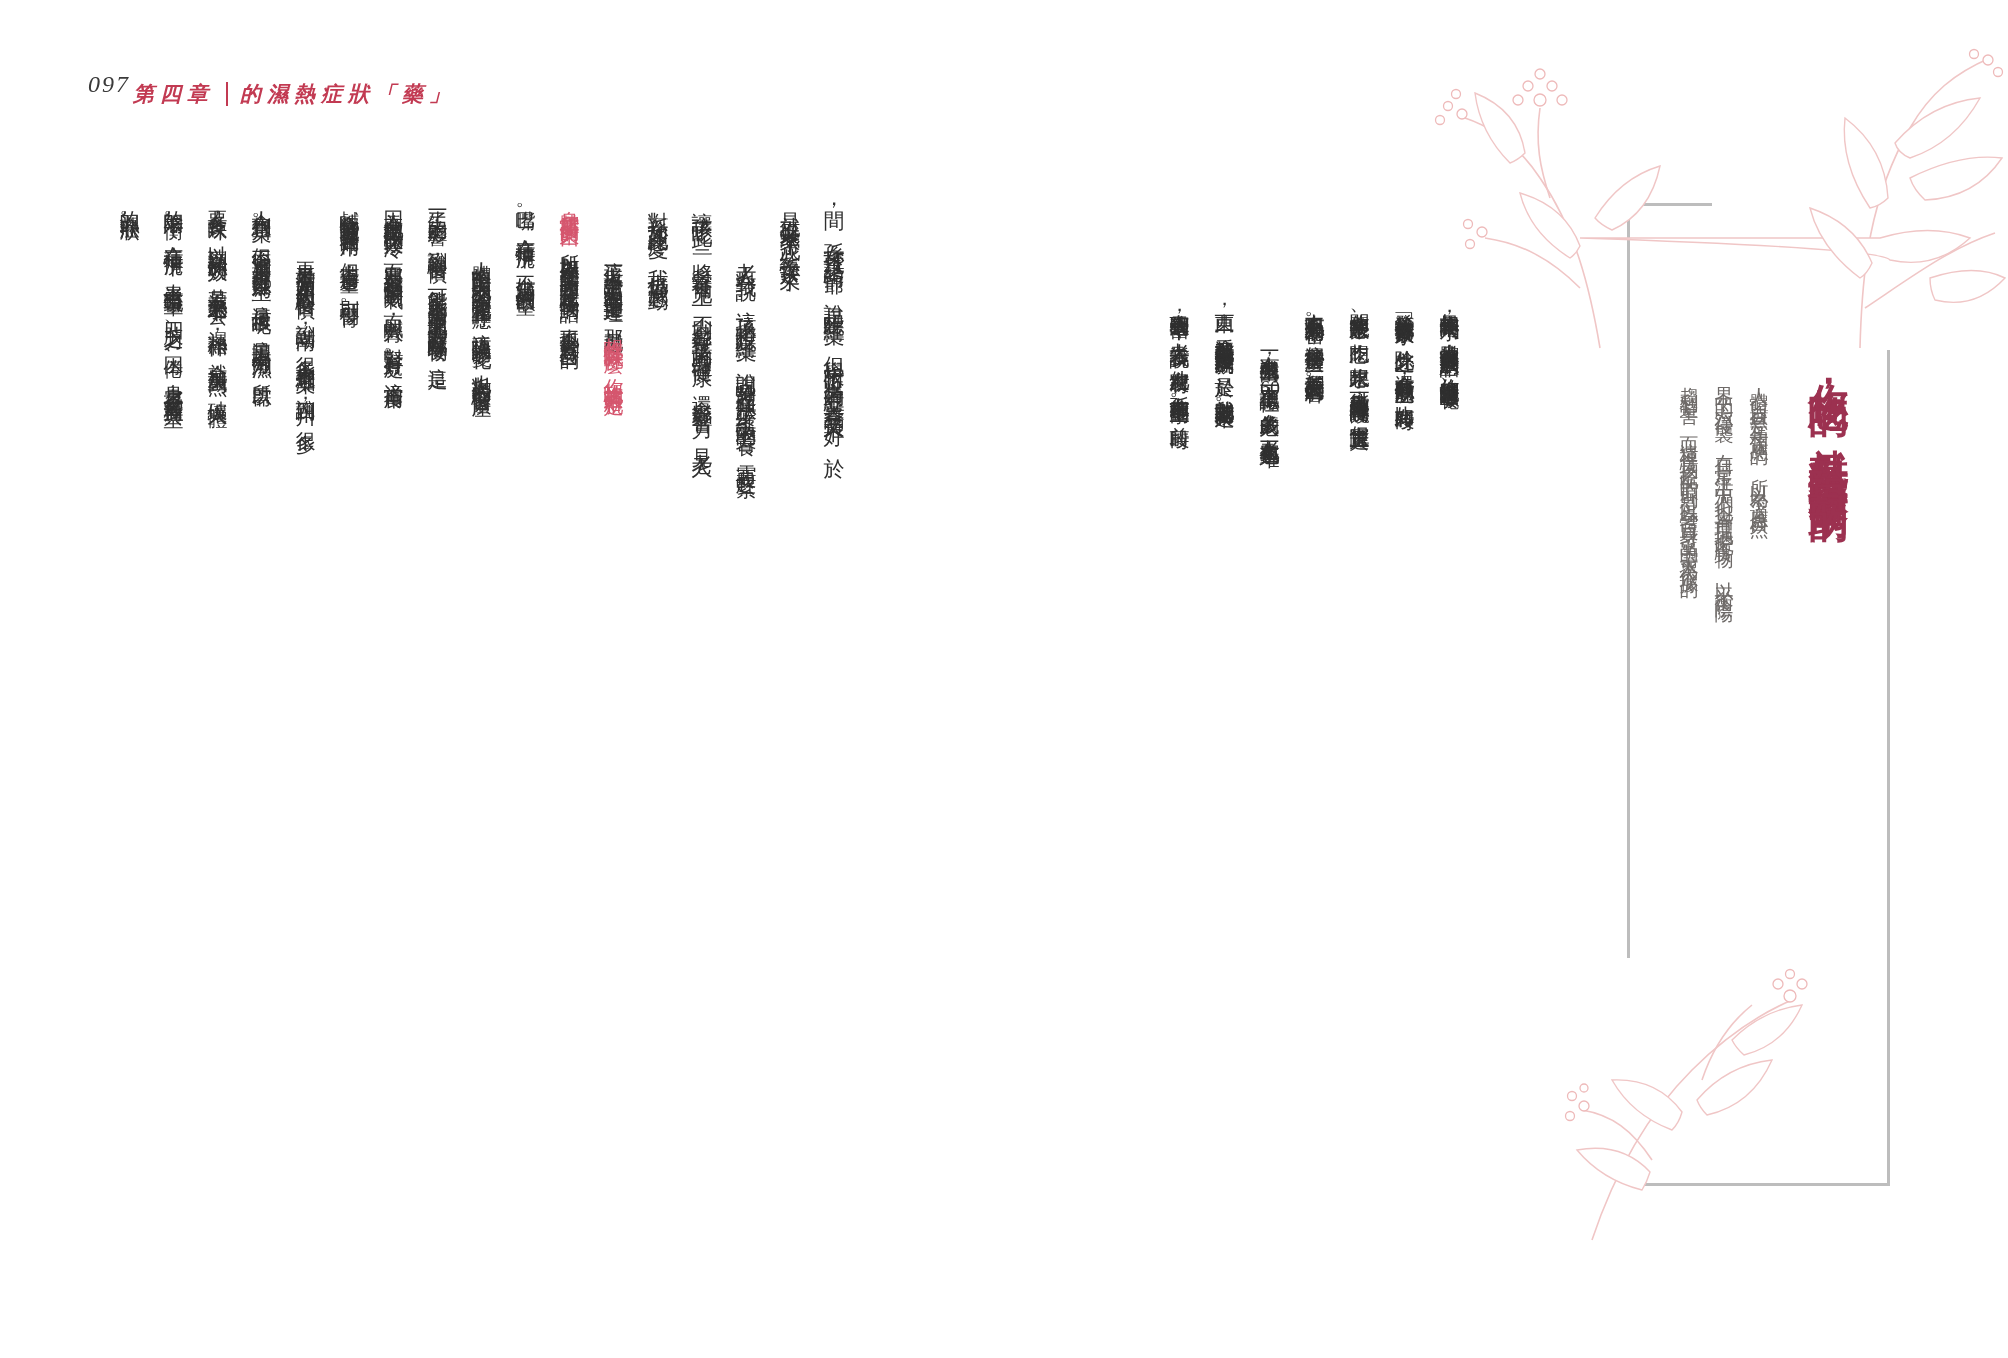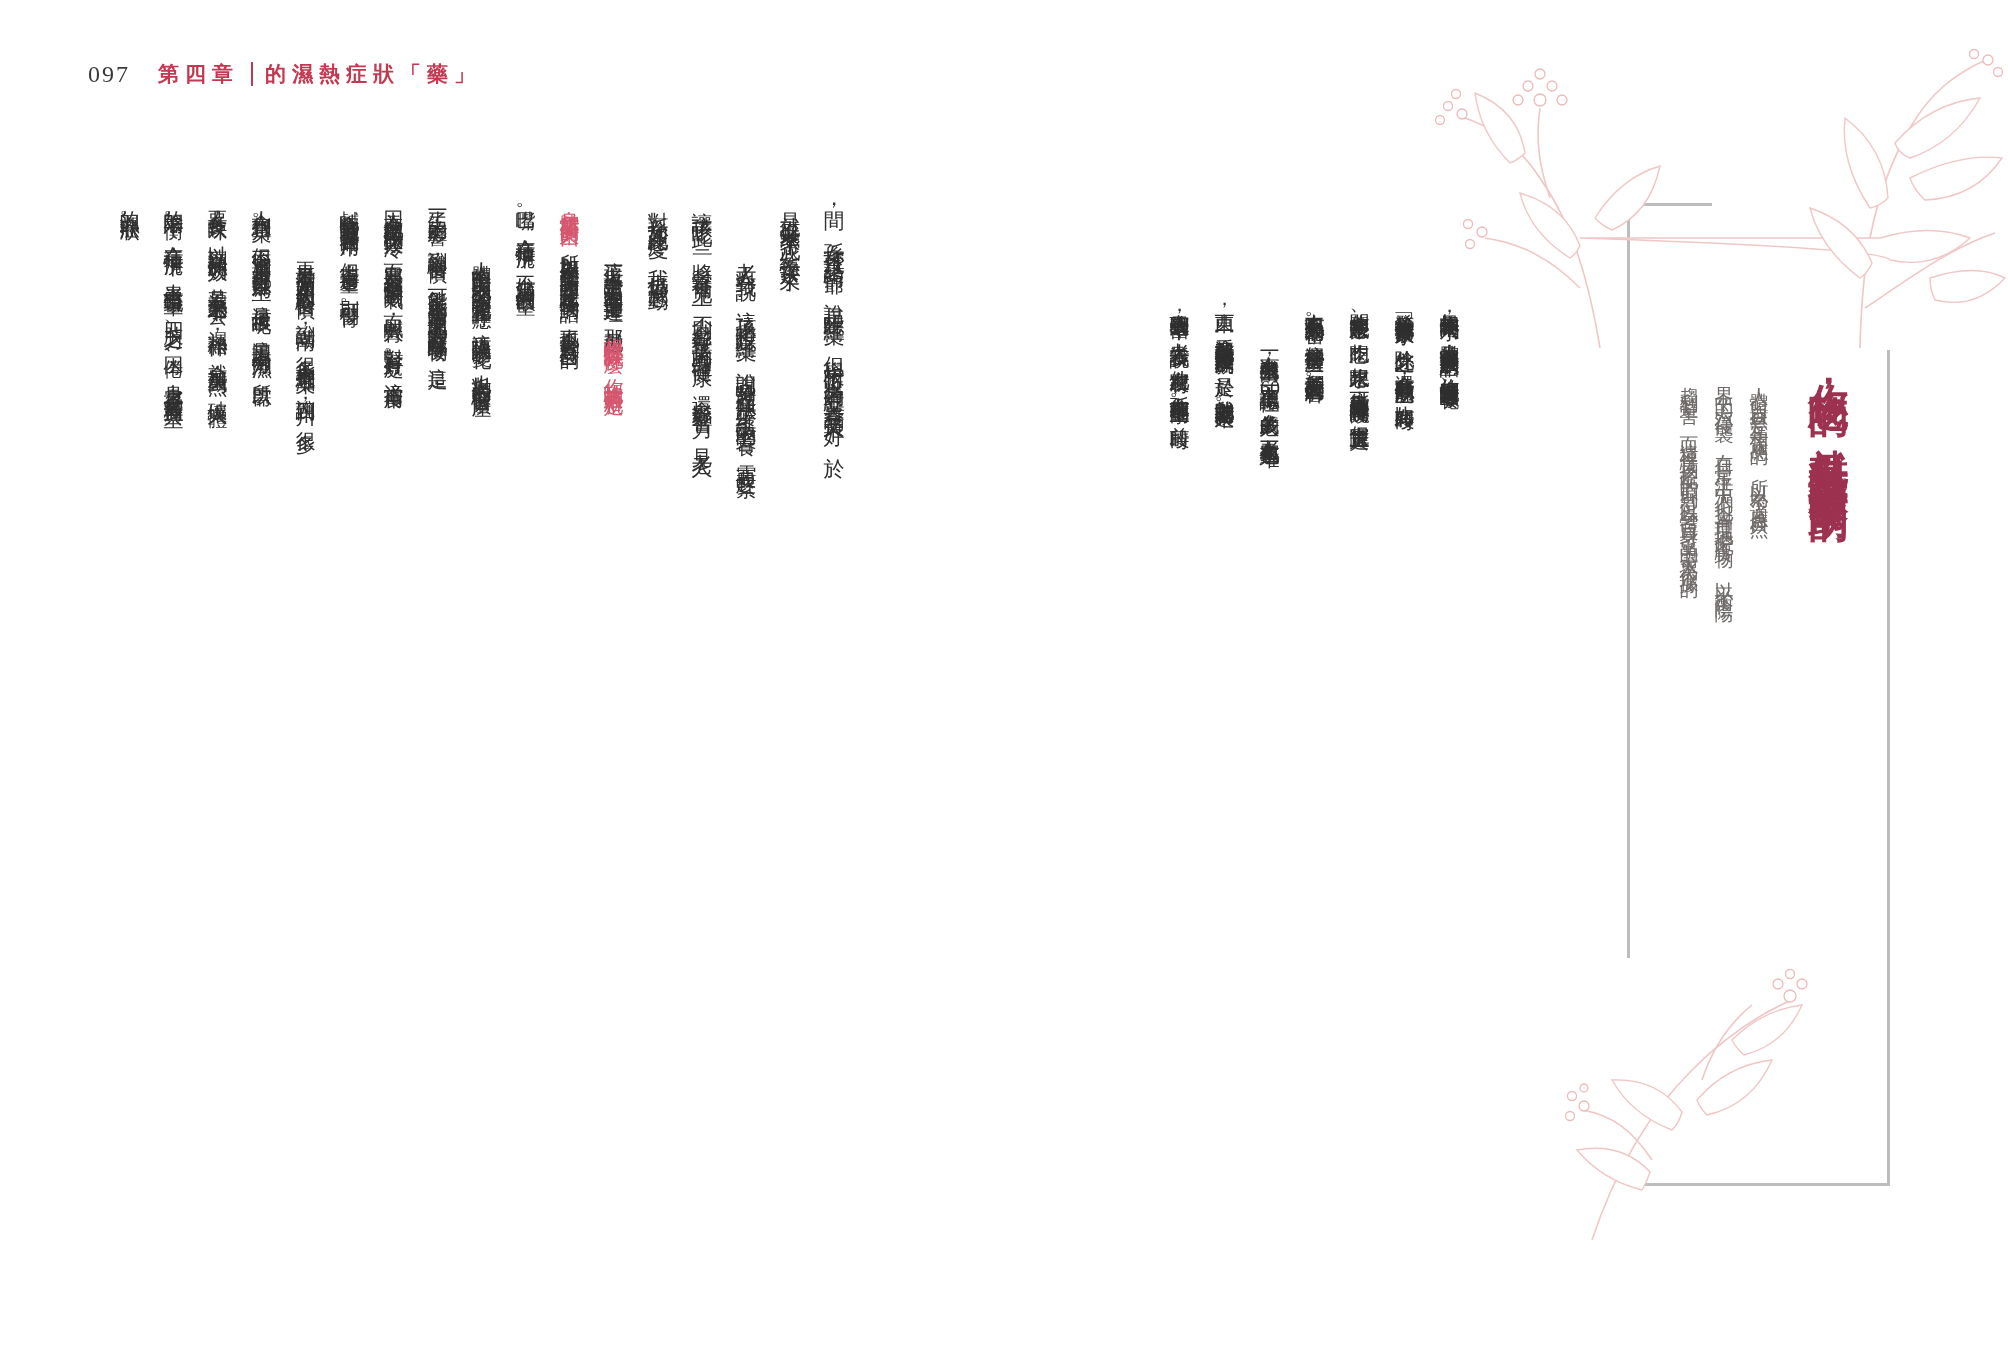--- a/index.html
+++ b/index.html
@@ -3,23 +3,23 @@
 <meta charset="utf-8">
 <style>
   html,body{margin:0;padding:0;}
   body{
     width:2008px;height:1358px;position:relative;background:#ffffff;
     overflow:hidden;
     font-family:"Liberation Serif","DejaVu Serif",serif;
     color:#333333;
   }
   
-  .header{position:absolute;left:88px;top:60px;display:flex;align-items:center;gap:28px;}
+  .header{position:absolute;left:88px;top:60px;display:flex;align-items:center;gap:3px;font-style:italic;}
   .pagenum{font-size:24px;color:#3a3a3a;letter-spacing:2px;}
-  .chapterwrap{display:flex;align-items:center;gap:12px;color:#c23a52;font-weight:700;}
+  .chapterwrap{display:flex;align-items:center;gap:12px;color:#c23a52;font-weight:700;margin-top:20px;}
   .chapterwrap .txt{font-size:21px;letter-spacing:6px;}
   .chapdiv{width:2px;height:24px;background:#c23a52;}
   
   .frame{position:absolute;left:1627px;top:203px;width:263px;height:983px;
     border:3px solid #bdbdbd;box-sizing:border-box;z-index:1;}
   .flower{position:absolute;z-index:2;}
   .flower-top{left:1390px;top:48px;}
   .flower-bottom{left:1532px;top:930px;}
   
   .sec-title{

